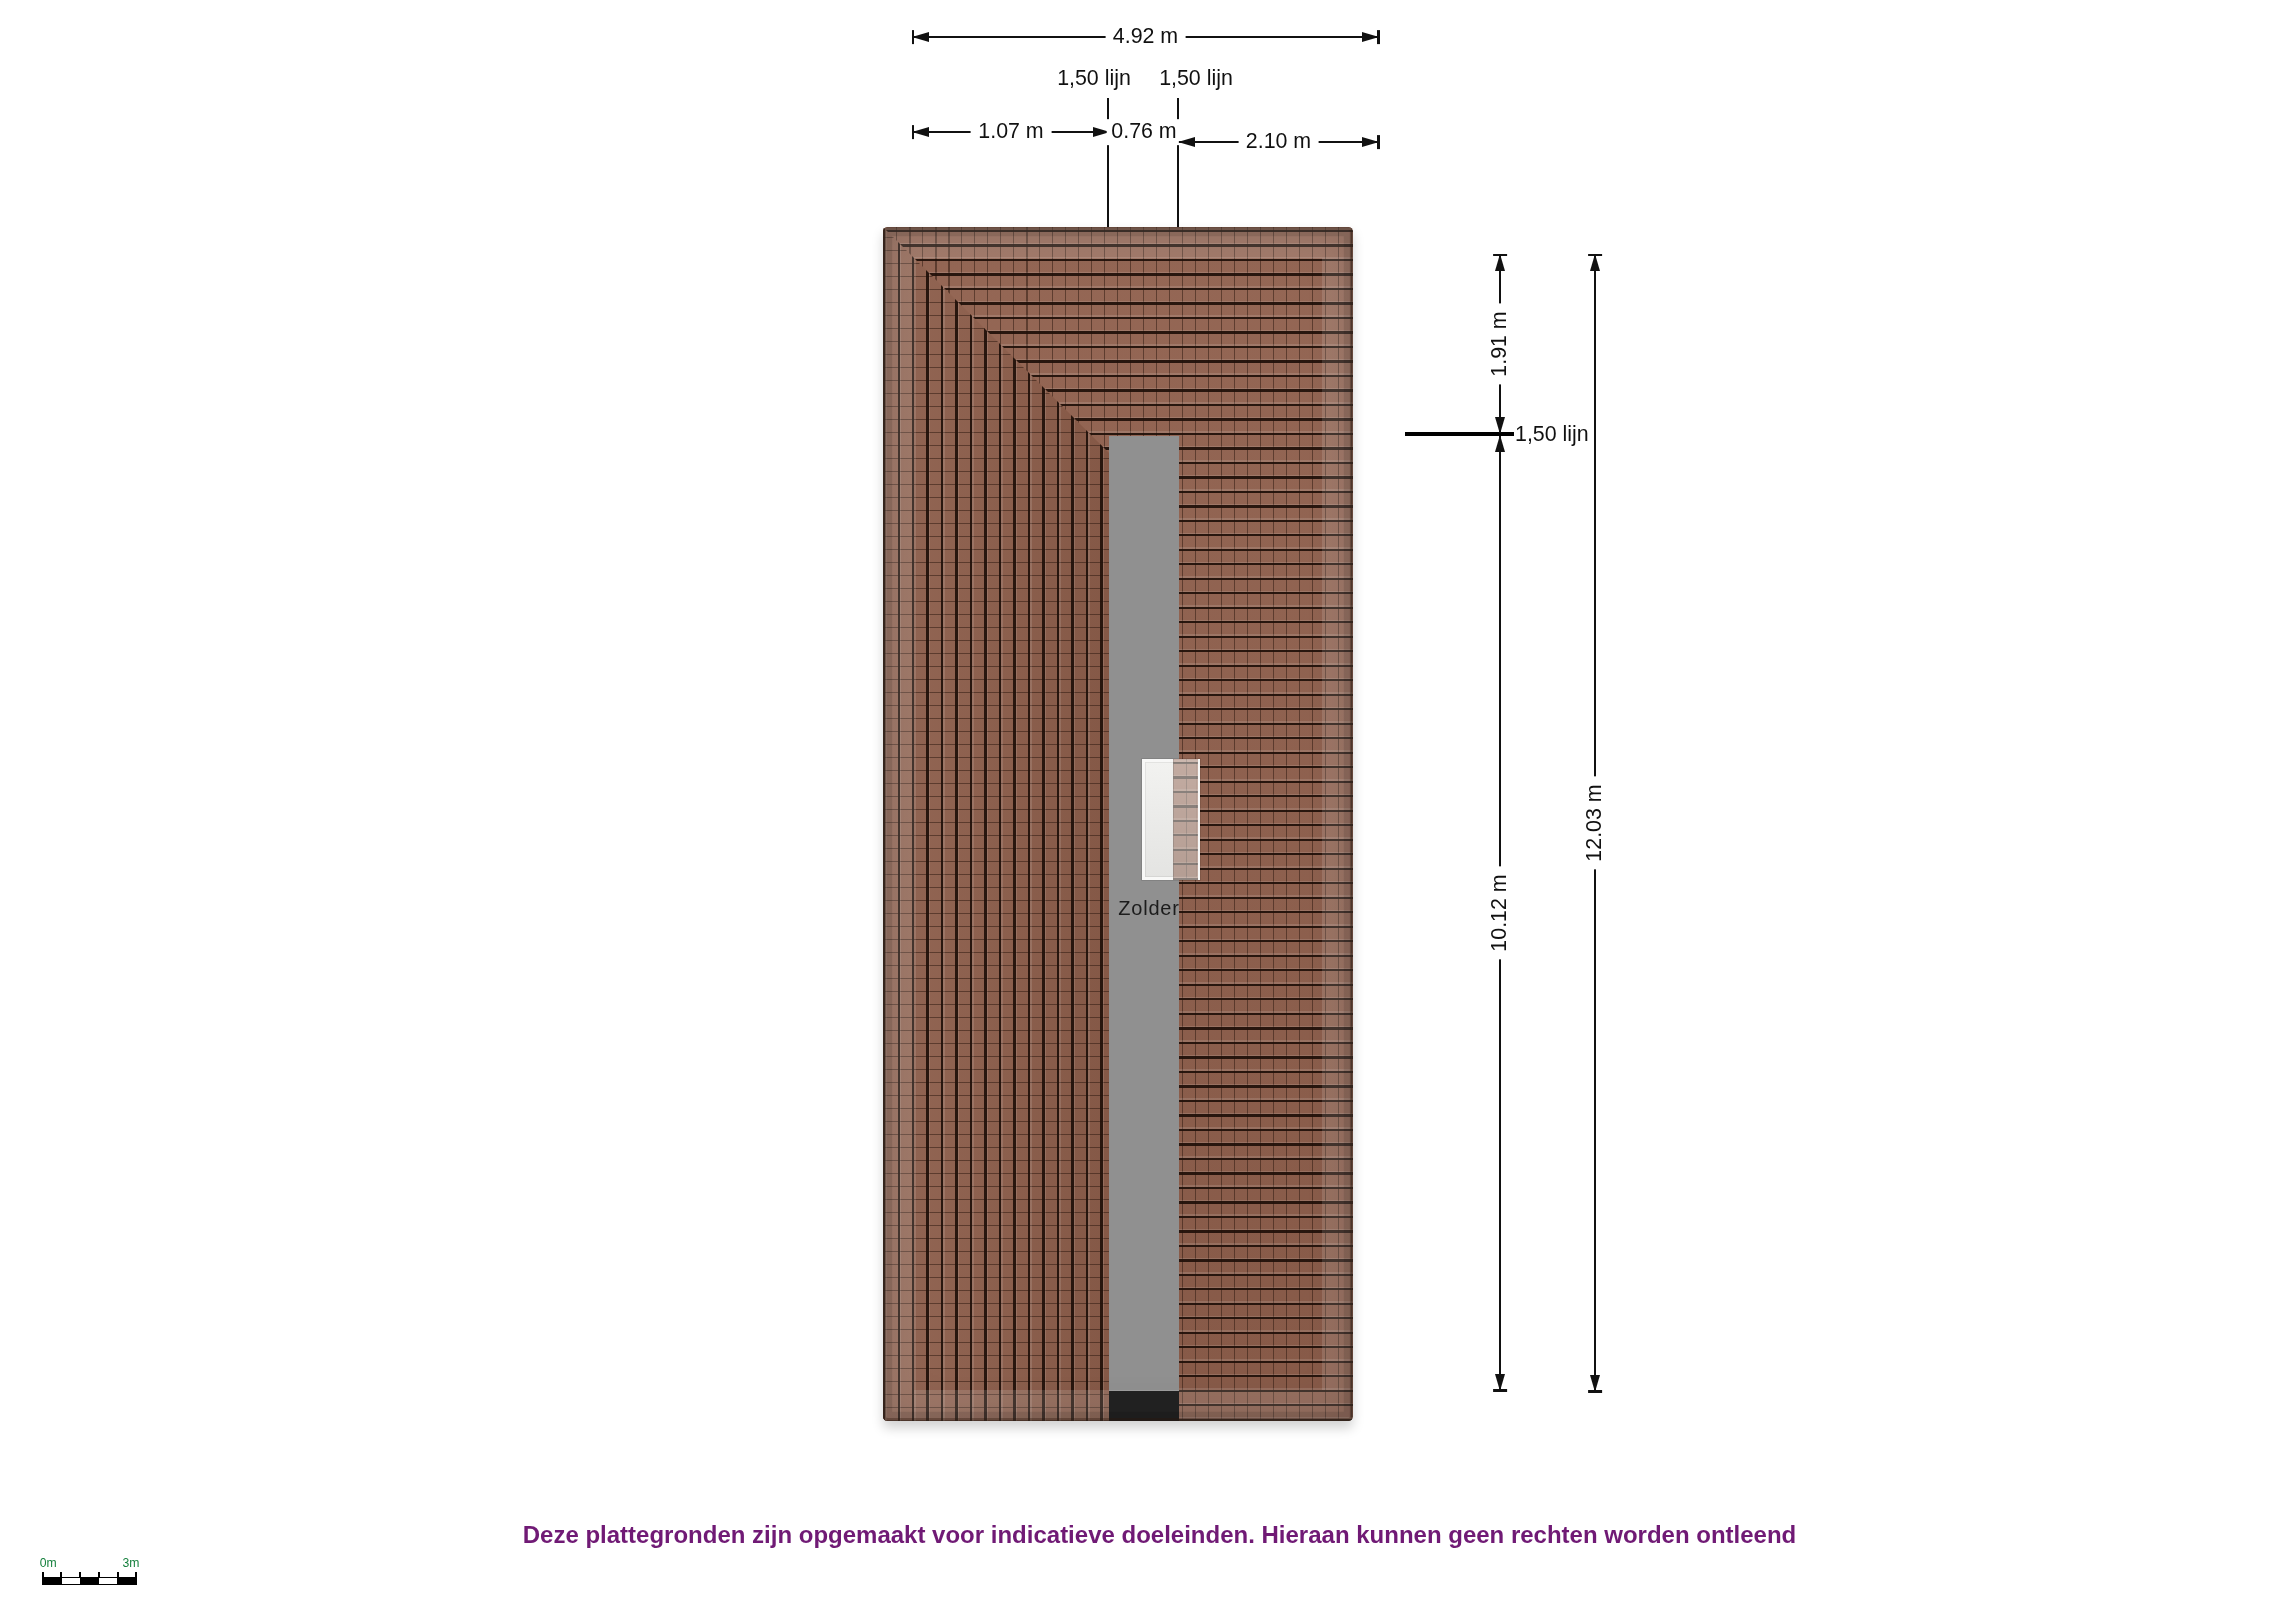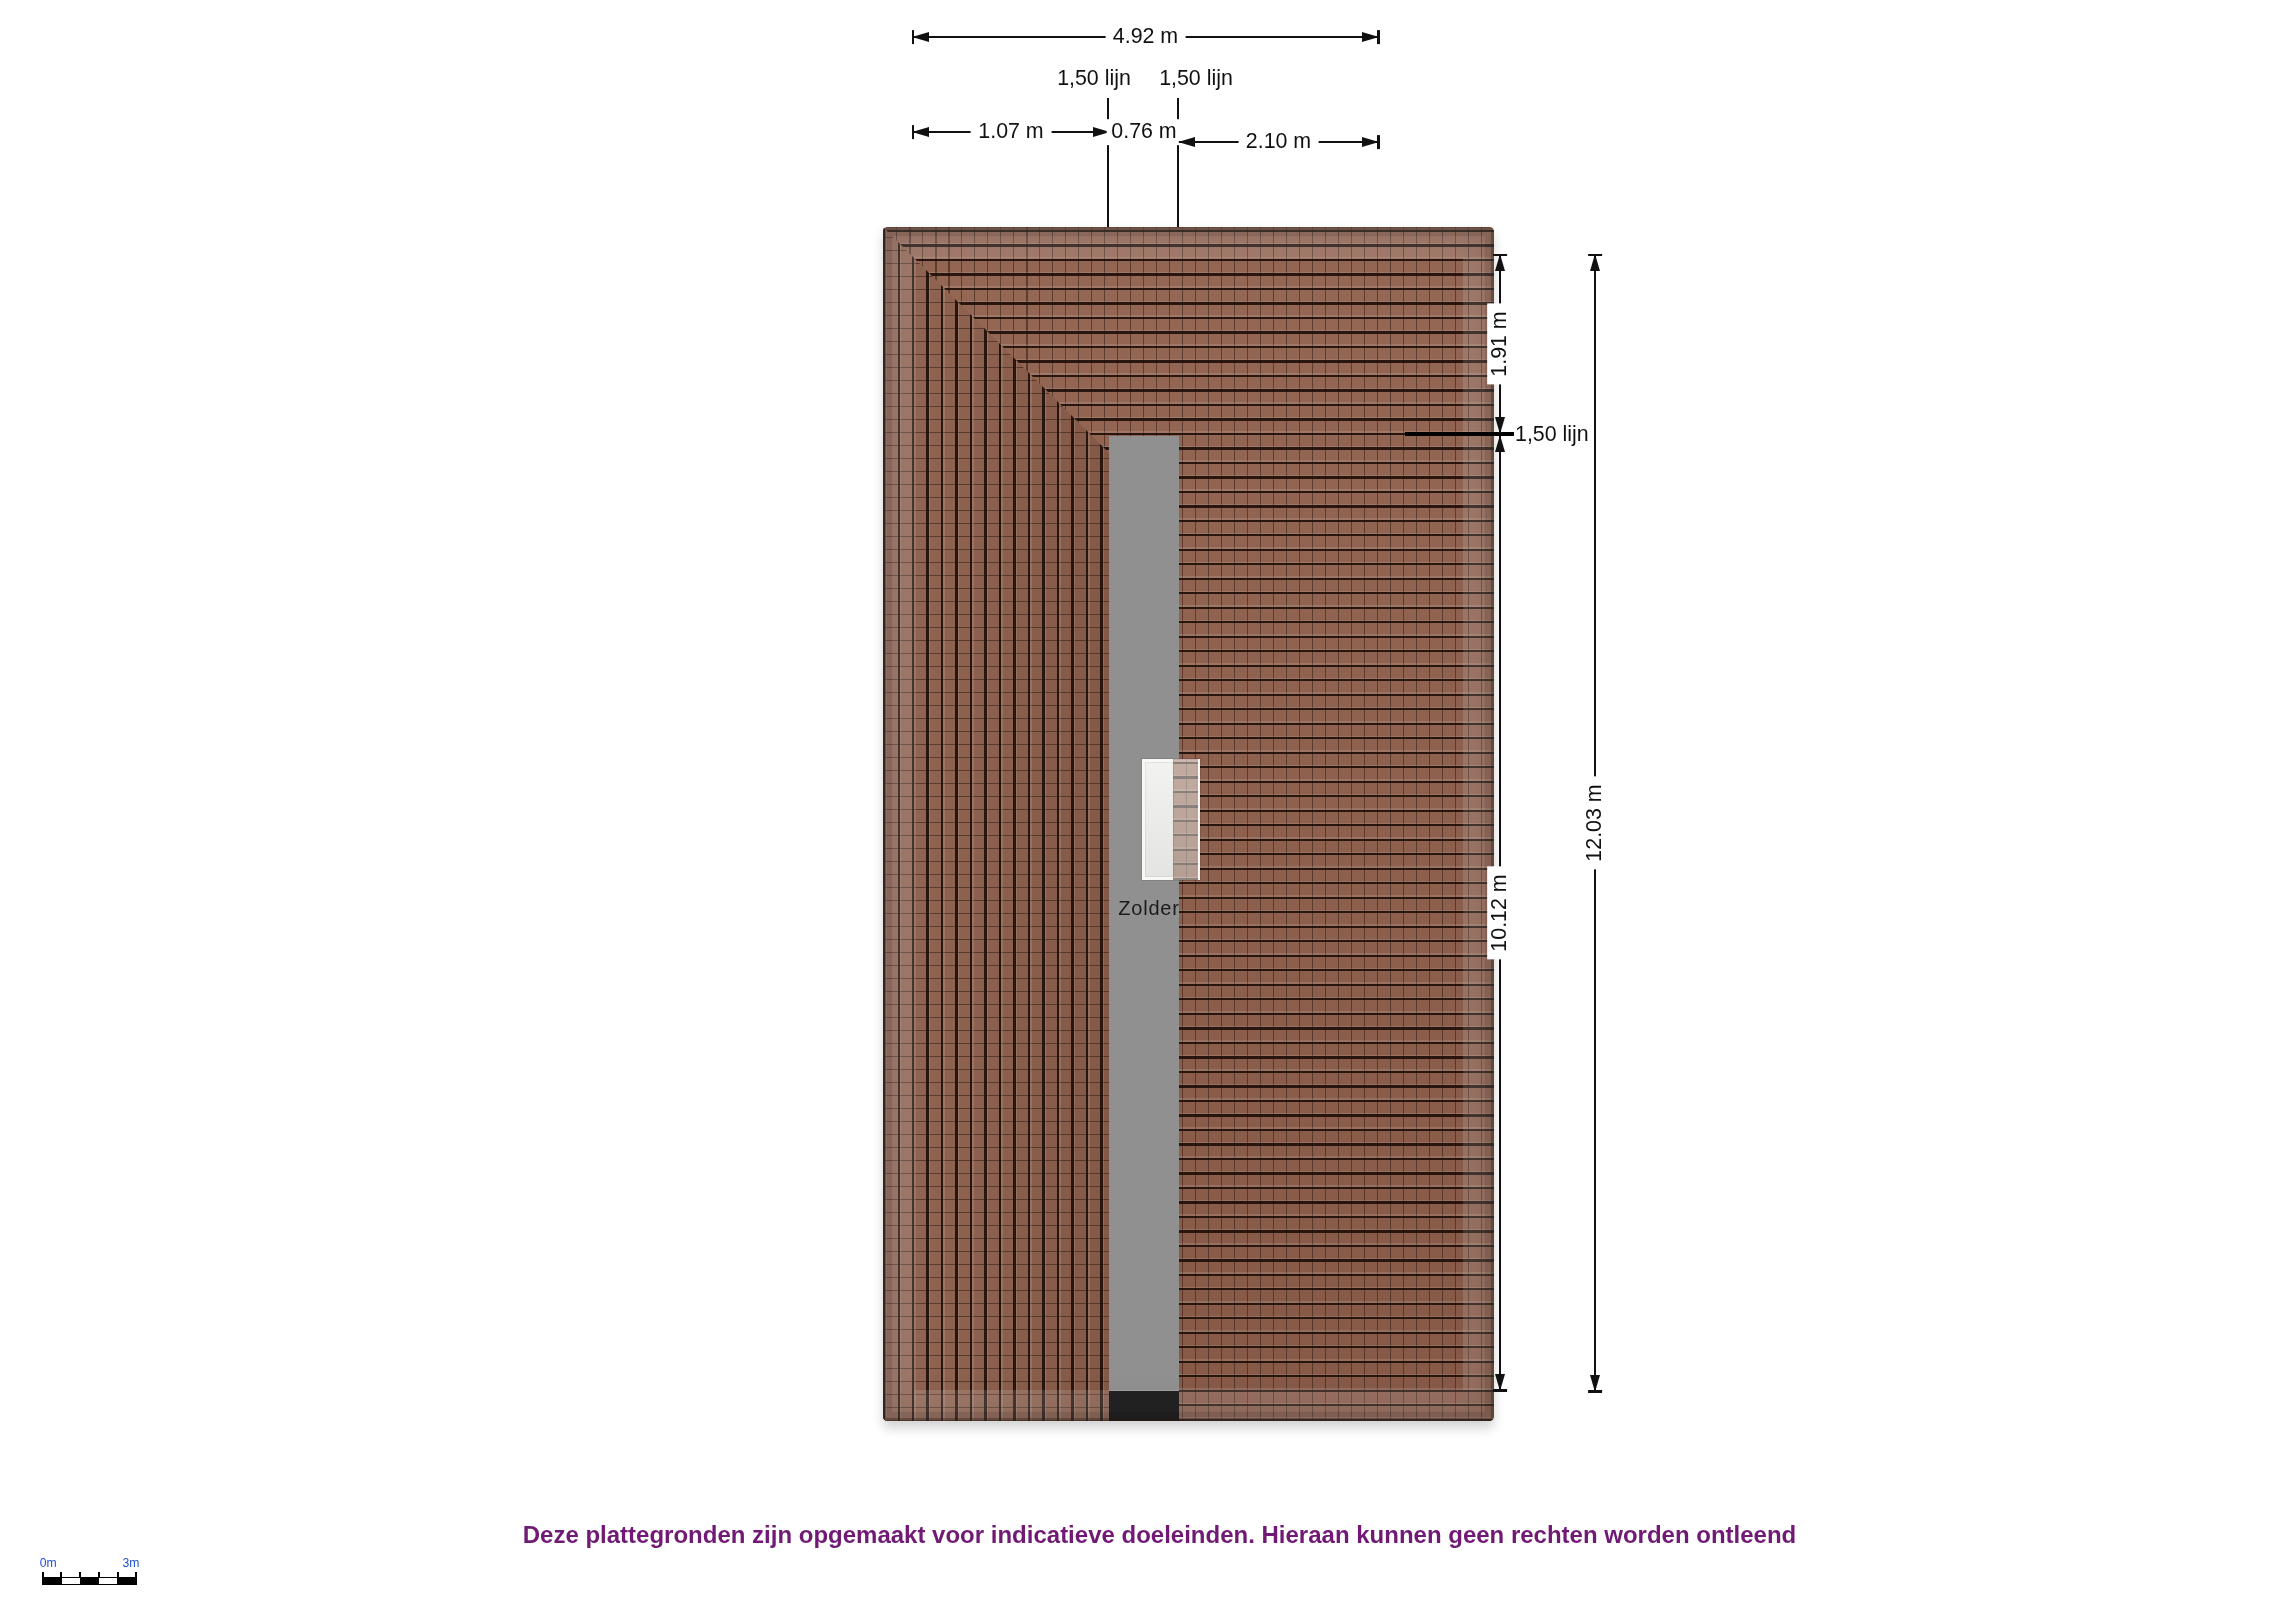--- a/index.html
+++ b/index.html
@@ -19,21 +19,21 @@
   .tiles-v{
     background-color:#8d5e4b;
     background-image:
       repeating-linear-gradient(90deg, rgba(32,16,9,.92) 0 2.3px, rgba(255,255,255,.12) 2.3px 3.8px, rgba(0,0,0,0) 3.8px 14.5px),
       repeating-linear-gradient(0deg, rgba(40,20,11,.50) 0 1.5px, rgba(0,0,0,0) 1.5px 13px),
       linear-gradient(90deg, rgba(255,255,255,.05), rgba(0,0,0,.06));
   }
 
   
   .roof{
-    position:absolute;left:871px;top:227px;width:611px;height:1194px;
+    position:absolute;left:871px;top:227px;width:470px;height:1194px;
     border-radius:4.6px;overflow:hidden;
     box-shadow:0 6.1px 12.2px rgba(0,0,0,.18);
   }
   .plane-left{
     position:absolute;left:0;top:0;width:226px;height:100%;
     clip-path:polygon(0 0, 100% 226px, 100% 100%, 0 100%);
   }
   .strip{position:absolute;left:226px;top:209px;width:70px;height:955px;background:#909090;}
   .skylight{
     position:absolute;left:259px;top:532px;width:52px;height:115px;
@@ -93,21 +93,21 @@
   
   .side-thick-line{position:absolute;left:1393px;top:432px;width:109px;height:3.8px;background:#000;}
   .side-lijn-label{position:absolute;left:1503px;top:434px;transform:translateY(-50%);font-size:21.4px;white-space:nowrap;}
   .dim-191{left:1487px;top:255px;height:178px;}
   .dim-1012{left:1487px;top:436px;height:954px;}
   .dim-1203{left:1582px;top:255px;height:1136px;}
 
   
   .disclaimer{position:absolute;left:0;top:1521px;width:2295px;text-align:center;font-size:24px;font-weight:bold;color:#701a75;}
   .scalebar{position:absolute;left:30px;top:1556px;width:95px;height:31px;font-size:12.2px;}
-  .sb-label{position:absolute;top:0;transform:translateX(-50%);color:#1d4ed8;}
+  .sb-label{position:absolute;top:0;transform:translateX(-50%);color:#15803d;}
   .sb-label.sb0{left:6.1px;} .sb-label.sb5{left:89px;}
   .sb-tick{position:absolute;top:16px;width:1.5px;height:6.1px;background:#000;}
   .sb-bar{position:absolute;left:0;top:21.4px;width:93px;height:5.4px;border:0.8px solid #000;display:flex;}
   .sb-seg{flex:1 1 0;} .sb-seg.b{background:#000;} .sb-seg.w{background:#fff;}
 </style>
 </head>
 <body>
 
 <div class="canvas">
 

